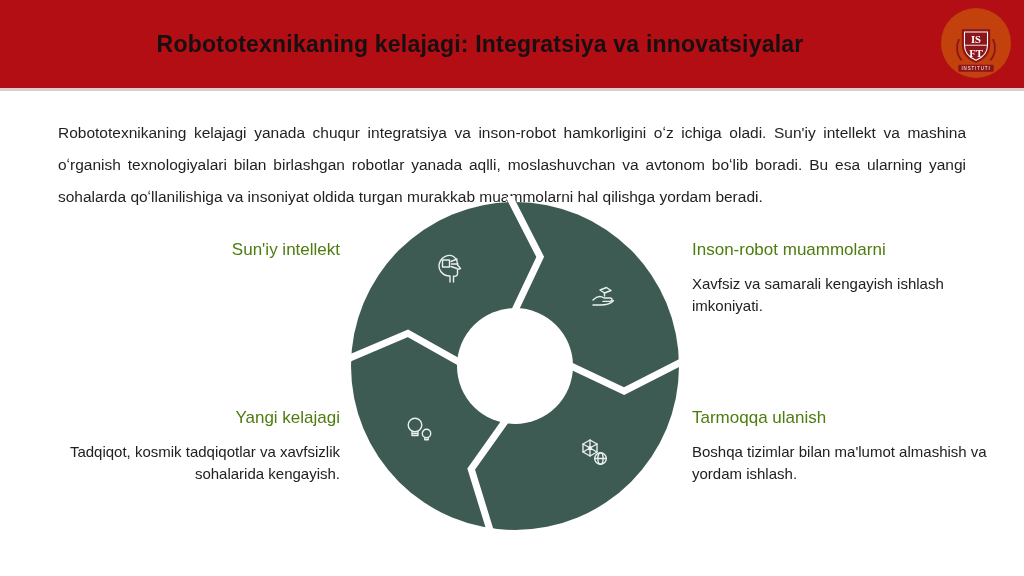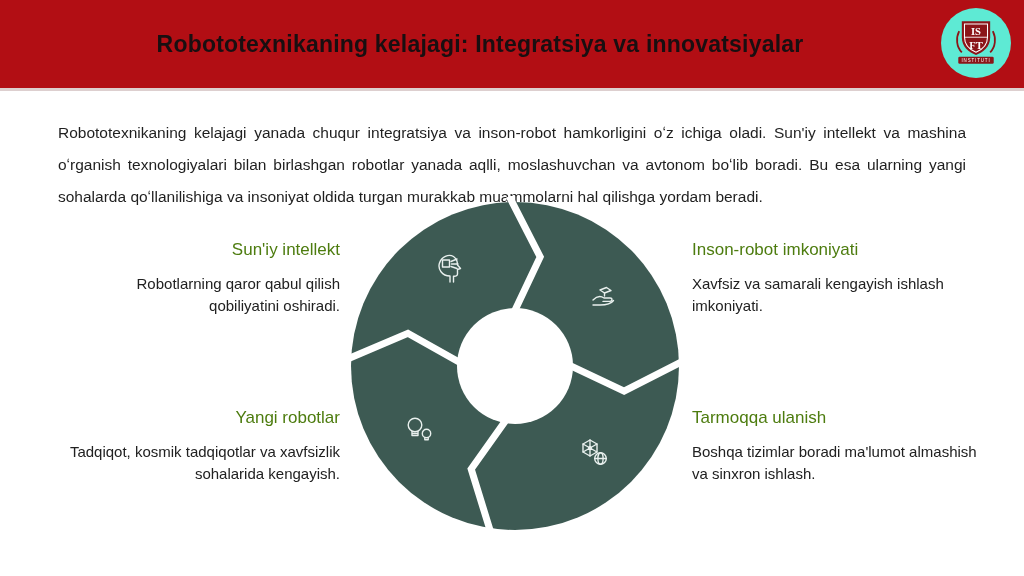--- a/index.html
+++ b/index.html
@@ -25,22 +25,22 @@
   }
   .title{
     position:absolute;left:0;top:0;width:924px;height:88px;
     display:flex;align-items:center;justify-content:center;
     padding-left:36px;
     font-size:23px;font-weight:700;color:#190f11;letter-spacing:.2px;
     white-space:nowrap;
   }
   .logo{
     position:absolute;right:13px;top:8px;width:70px;height:70px;
-    background:#5eead4;border-radius:50%;
-    display:flex;align-items:flex-start;justify-content:center;
+    background:#c2410c;border-radius:50%;
+    display:flex;align-items:flex-end;justify-content:center;
   }
   
   .intro{
     position:absolute;left:58px;top:117px;width:908px;
     font-size:15.5px;line-height:32px;color:var(--ink);
     text-align:justify;
   }
   
   .diagram{position:absolute;left:345px;top:196px;width:340px;height:340px;}
   
@@ -120,31 +120,30 @@
           <circle cx="6.5" cy="6.5" r="5.8"></circle>
           <ellipse cx="6.5" cy="6.5" rx="2.6" ry="5.8"></ellipse>
           <path d="M 0.7 6.5 L 12.3 6.5"></path>
         </g>
       </g>
     </svg>
   </div>
 
   <div class="block blk-tl align-right">
     <h2>Sun'iy intellekt</h2>
-    <p>Robotlarning qaror qabul qilish qobiliyatini oshiradi.</p>
   </div>
 
   <div class="block blk-tr align-left">
-    <h2>Inson-robot imkoniyati</h2>
+    <h2>Inson-robot muammolarni</h2>
     <p>Xavfsiz va samarali kengayish ishlash imkoniyati.</p>
   </div>
 
   <div class="block blk-bl align-right">
-    <h2>Yangi robotlar</h2>
+    <h2>Yangi kelajagi</h2>
     <p>Tadqiqot, kosmik tadqiqotlar va xavfsizlik sohalarida kengayish.</p>
   </div>
 
   <div class="block blk-br align-left">
     <h2>Tarmoqqa ulanish</h2>
-    <p>Boshqa tizimlar boradi ma'lumot almashish va sinxron ishlash.</p>
+    <p>Boshqa tizimlar bilan ma'lumot almashish va yordam ishlash.</p>
   </div>
 
 </div>
 
 </body></html>

